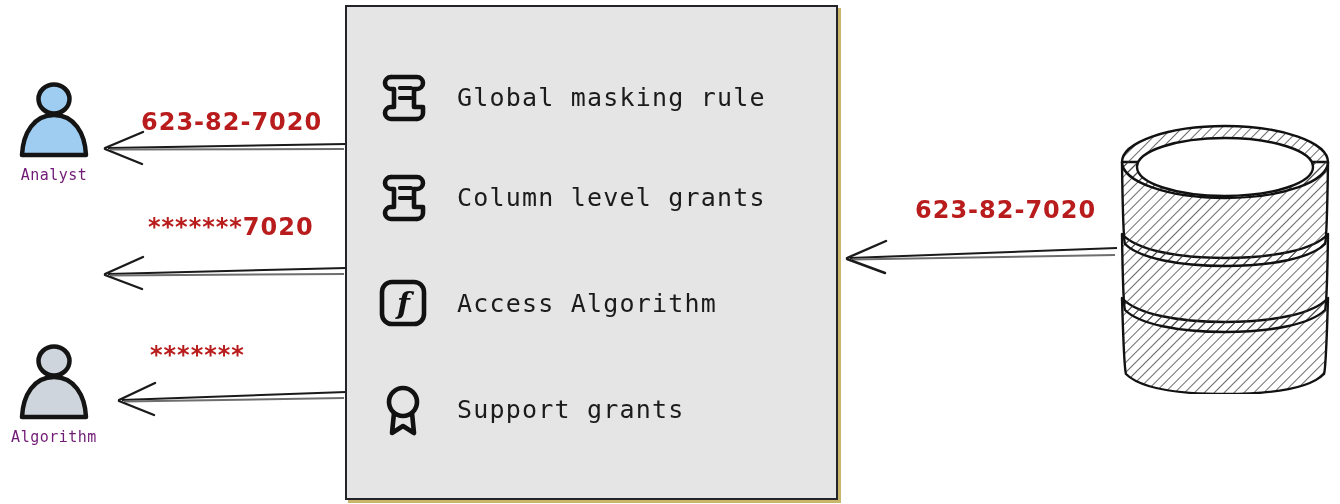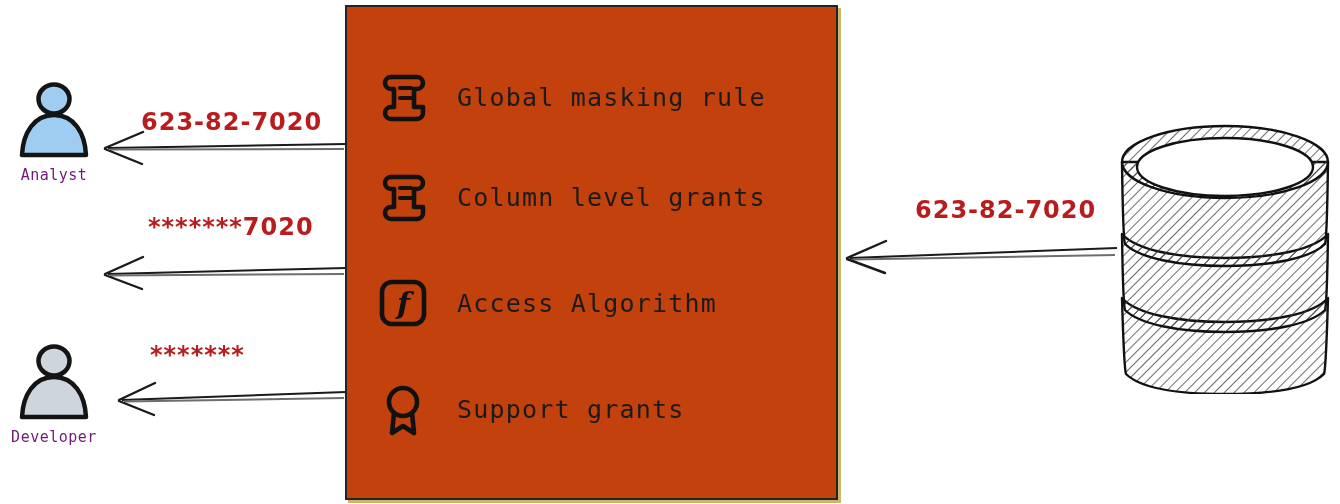--- a/index.html
+++ b/index.html
@@ -23,21 +23,21 @@
   .flowlabel{
     position:absolute;
     font-family:"DejaVu Sans","Liberation Sans",sans-serif;
     font-weight:700;font-size:24px;letter-spacing:1px;color:#b91c1c;
     white-space:nowrap;
   }
 
   
   #panel{
     position:absolute;left:345px;top:5px;width:489px;height:491px;
-    background:#c2410c;
+    background:#e5e5e5;
     border:2.5px solid #22242a;
     box-shadow:3px 3px 0 0 #c9b66a;
   }
   .panel-row{position:absolute;left:28px;display:flex;align-items:center;gap:26px;}
   .panel-row .glyph{width:56px;height:56px;flex:0 0 56px;display:block;}
   .panel-row .rowlabel{
     font-family:"DejaVu Sans Mono","Liberation Mono",monospace;
     font-size:25px;letter-spacing:1.2px;color:#1b1b1b;white-space:nowrap;
   }
 
@@ -62,21 +62,21 @@
   </div>
 
 
   <div class="actor" style="left:6px;top:344px;">
     <div class="figure">
       <svg viewBox="0 0 80 82" width="80" height="82">
         <ellipse cx="40" cy="17" rx="15.5" ry="14.5" fill="#cfd5dd" stroke="#141414" stroke-width="4.5"></ellipse>
         <path d="M40 33 C20 33 9 51 8 73 L72 73 C71 51 60 33 40 33 Z" fill="#cfd5dd" stroke="#141414" stroke-width="4.5" stroke-linejoin="round"></path>
       </svg>
     </div>
-    <div class="name">Developer</div>
+    <div class="name">Algorithm</div>
   </div>
 
   <svg class="arrow" style="left:96px;top:126px;" width="255" height="42" viewBox="0 0 255 42">
     <path d="M250 18 L12 22" fill="none" stroke="#1a1a1a" stroke-width="2"></path>
     <path d="M248 23 L14 23.5" fill="none" stroke="#6e6e6e" stroke-width="2"></path>
     <path d="M47 6 L9 22" fill="none" stroke="#1a1a1a" stroke-width="2.4" stroke-linecap="round"></path>
     <path d="M46 38 L9 23" fill="none" stroke="#1a1a1a" stroke-width="2.4" stroke-linecap="round"></path>
   </svg>
 
   <svg class="arrow" style="left:96px;top:252px;" width="255" height="42" viewBox="0 0 255 42">

